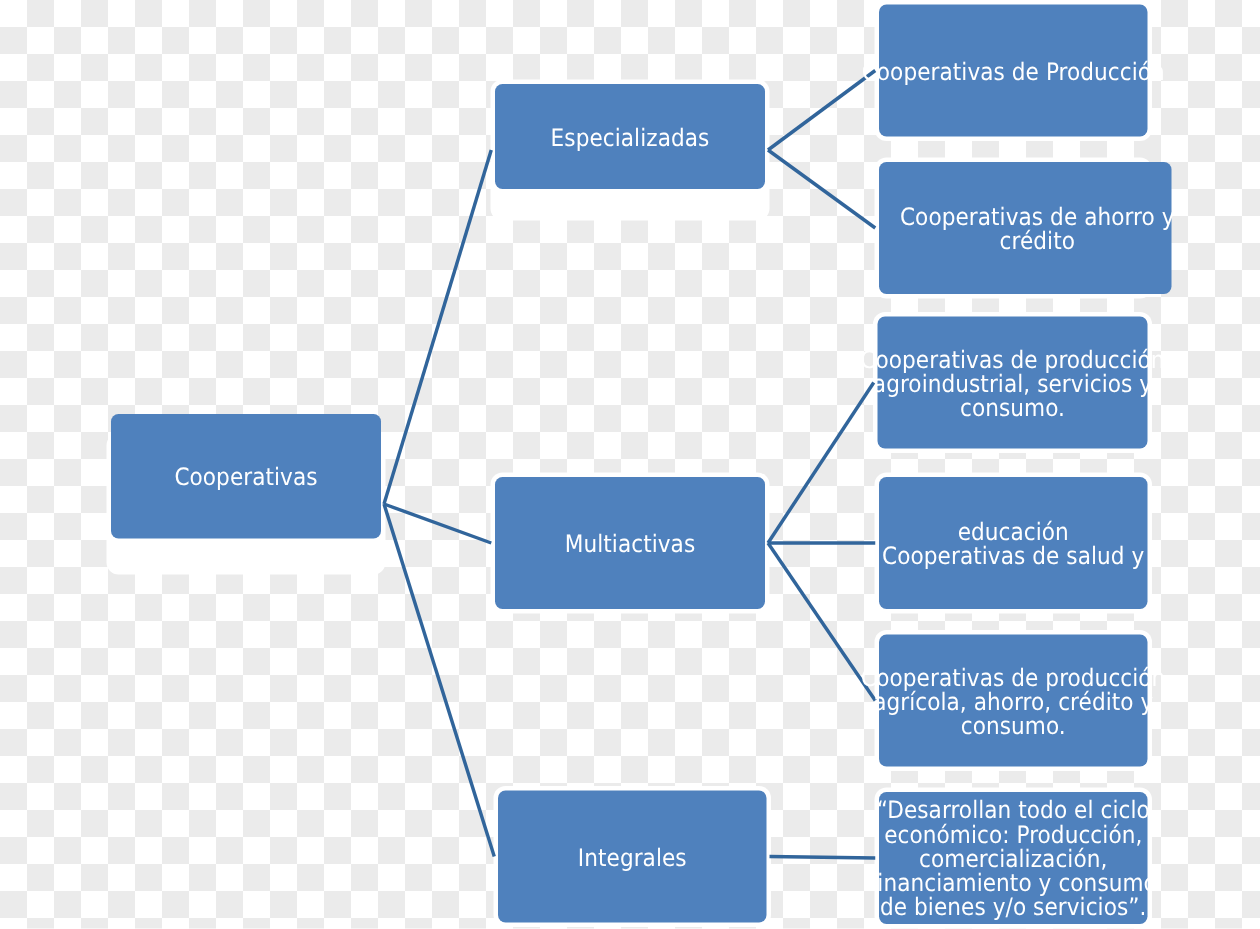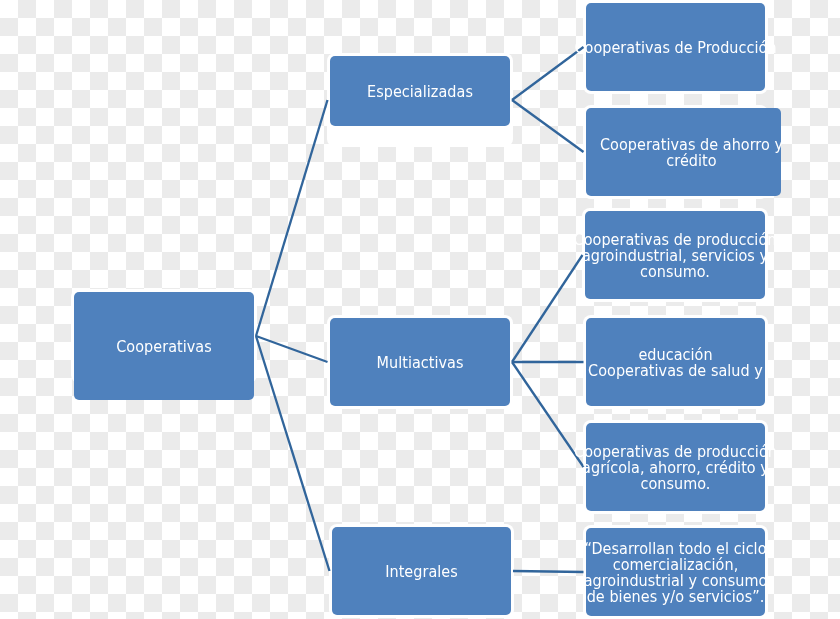--- a/index.html
+++ b/index.html
@@ -56,21 +56,21 @@
     <line x1="512" y1="100" x2="583.5" y2="47" stroke="#31659b" stroke-width="2.3"></line>
     <line x1="512" y1="100" x2="583.5" y2="152" stroke="#31659b" stroke-width="2.3"></line>
     <line x1="512" y1="362" x2="582.5" y2="255" stroke="#31659b" stroke-width="2.3"></line>
     <line x1="512" y1="362" x2="583.5" y2="362" stroke="#31659b" stroke-width="2.3"></line>
     <line x1="512" y1="362" x2="583.5" y2="467" stroke="#31659b" stroke-width="2.3"></line>
     <line x1="513" y1="571" x2="583.5" y2="572" stroke="#31659b" stroke-width="2.3"></line>
   </svg>
 
   <div id="nodes">
 
-    <div class="node" style="left: 74px; top: 292px; width: 180px; height: 108px; background: rgb(79, 129, 189); color: rgb(255, 255, 255);">
+    <div class="node" style="left: 74px; top: 276px; width: 180px; height: 83px; background: rgb(79, 129, 189); color: rgb(255, 255, 255);">
       <div class="lbl">
         <div>Cooperativas</div>
       </div>
     </div>
 
     <div class="node" style="left: 330px; top: 56px; width: 180px; height: 70px; background: rgb(79, 129, 189); color: rgb(255, 255, 255);">
       <div class="lbl">
         <div>Especializadas</div>
       </div>
     </div>
@@ -119,20 +119,21 @@
       <div class="lbl">
         <div>Cooperativas de producción</div>
         <div>agrícola, ahorro, crédito y</div>
         <div>consumo.</div>
       </div>
     </div>
 
     <div class="node" style="left: 586px; top: 528px; width: 179px; height: 88px; background: rgb(79, 129, 189); color: rgb(255, 255, 255);">
       <div class="lbl">
         <div>“Desarrollan todo el ciclo</div>
+        <div>económico: Producción,</div>
         <div>comercialización,</div>
-        <div>agroindustrial y consumo</div>
+        <div>financiamiento y consumo</div>
         <div>de bienes y/o servicios”.</div>
       </div>
     </div>
 
   </div>
 </div>
 
 </body></html>

